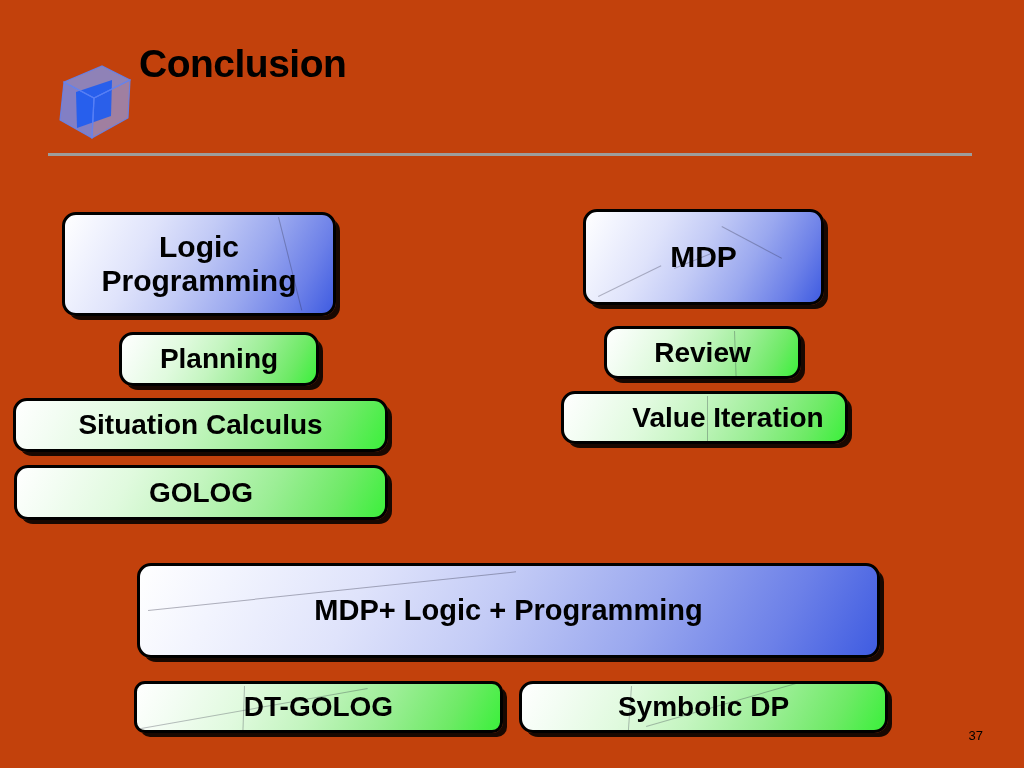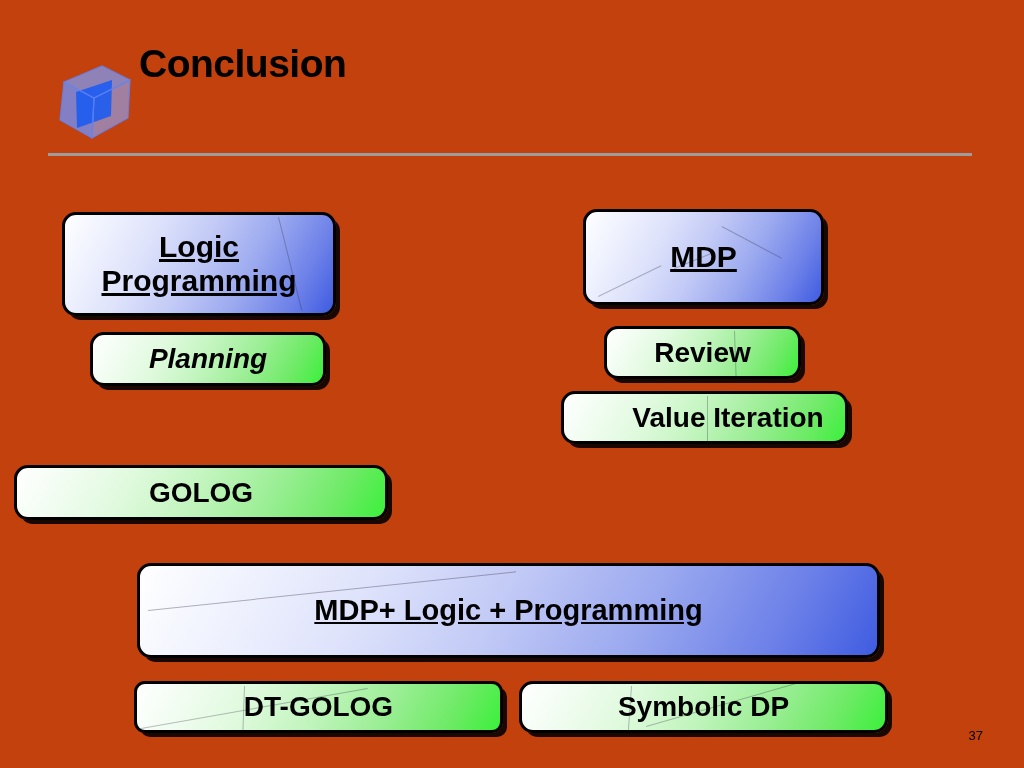--- a/index.html
+++ b/index.html
@@ -73,21 +73,20 @@
   
   .fill-blue {
     background: linear-gradient(118deg,
         #ffffff 0%,
         #f2f4fe 12%,
         #dfe3fb 30%,
         #c3cbf6 48%,
         #9aa8ef 68%,
         #6c80e8 86%,
         #3f5ce1 100%);
-    text-decoration: underline;
   }
   .fill-green {
     background: linear-gradient(118deg,
         #ffffff 0%,
         #f3fdf3 12%,
         #e0fade 30%,
         #c4f5c0 48%,
         #9bee95 68%,
         #6eea66 86%,
         #3bf03b 100%);
@@ -99,21 +98,21 @@
     background: rgba(40,40,60,0.30);
     height: 1px;
     transform-origin: 0 0;
     pointer-events: none;
   }
 
   
   #box-logic-programming { left: 62px;  top: 212px; width: 274px; height: 104px; }
   #box-logic-programming .label { font-size: 30px; }
 
-  #box-planning          { left: 90px; top: 332px; width: 236px; height: 54px; font-style: italic; }
+  #box-planning          { left: 119px; top: 332px; width: 200px; height: 54px; }
   #box-planning .label   { font-size: 28px; }
 
   #box-situation-calculus{ left: 13px;  top: 398px; width: 375px; height: 54px; }
   #box-situation-calculus .label { font-size: 28px; }
 
   #box-golog             { left: 14px;  top: 465px; width: 374px; height: 55px; }
   #box-golog .label      { font-size: 28px; }
 
   #box-mdp               { left: 583px; top: 209px; width: 241px; height: 96px; text-align: center; }
   #box-mdp .label        { font-size: 30px; }
@@ -173,20 +172,23 @@
   <div class="box fill-blue" id="box-logic-programming">
     <div class="streak" style="left:214px; top:2px; width:96px; transform:rotate(76deg);"></div>
     <span class="label">Logic
 Programming</span>
   </div>
 
   <div class="box fill-green" id="box-planning">
     <span class="label">Planning</span>
   </div>
 
+  <div class="box fill-green" id="box-situation-calculus">
+    <span class="label">Situation Calculus</span>
+  </div>
 
   <div class="box fill-green" id="box-golog">
     <span class="label">GOLOG</span>
   </div>
 
   <div class="box fill-blue" id="box-mdp">
     <div class="streak" style="left:136px; top:14px; width:68px; transform:rotate(28deg);"></div>
     <div class="streak" style="left:12px; top:84px; width:70px; transform:rotate(-26deg);"></div>
     <div class="streak" style="left:88px; top:56px; width:40px; transform:rotate(-22deg);"></div>
     <span class="label">MDP</span>

